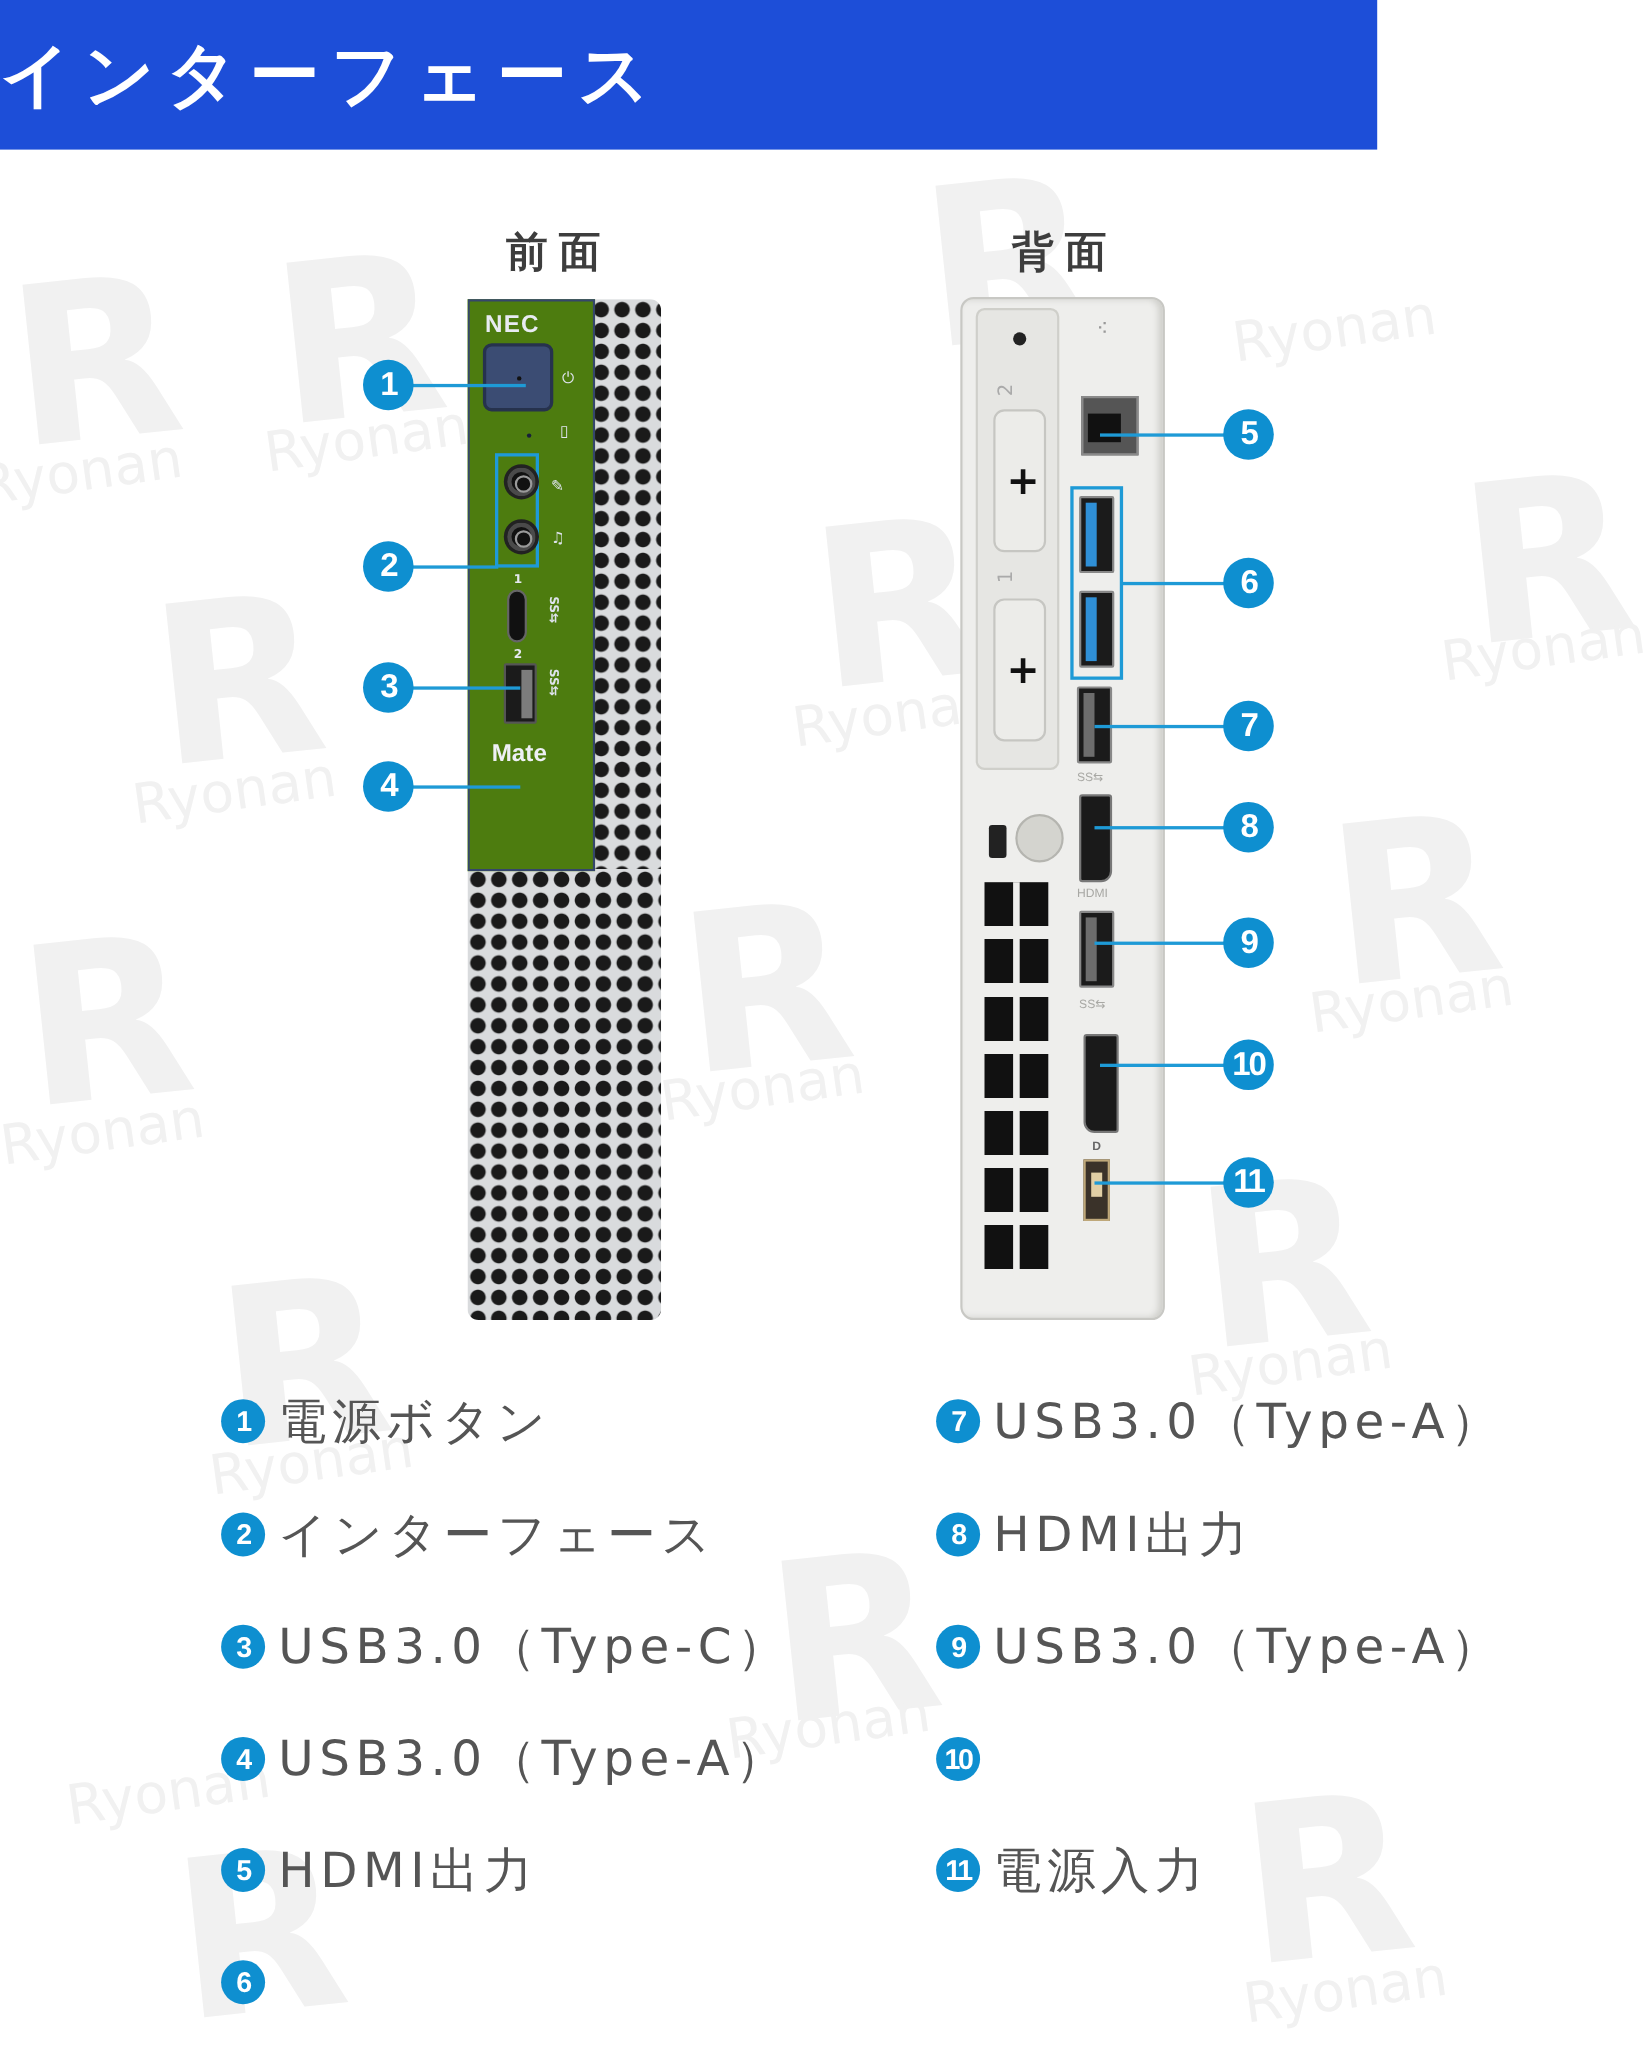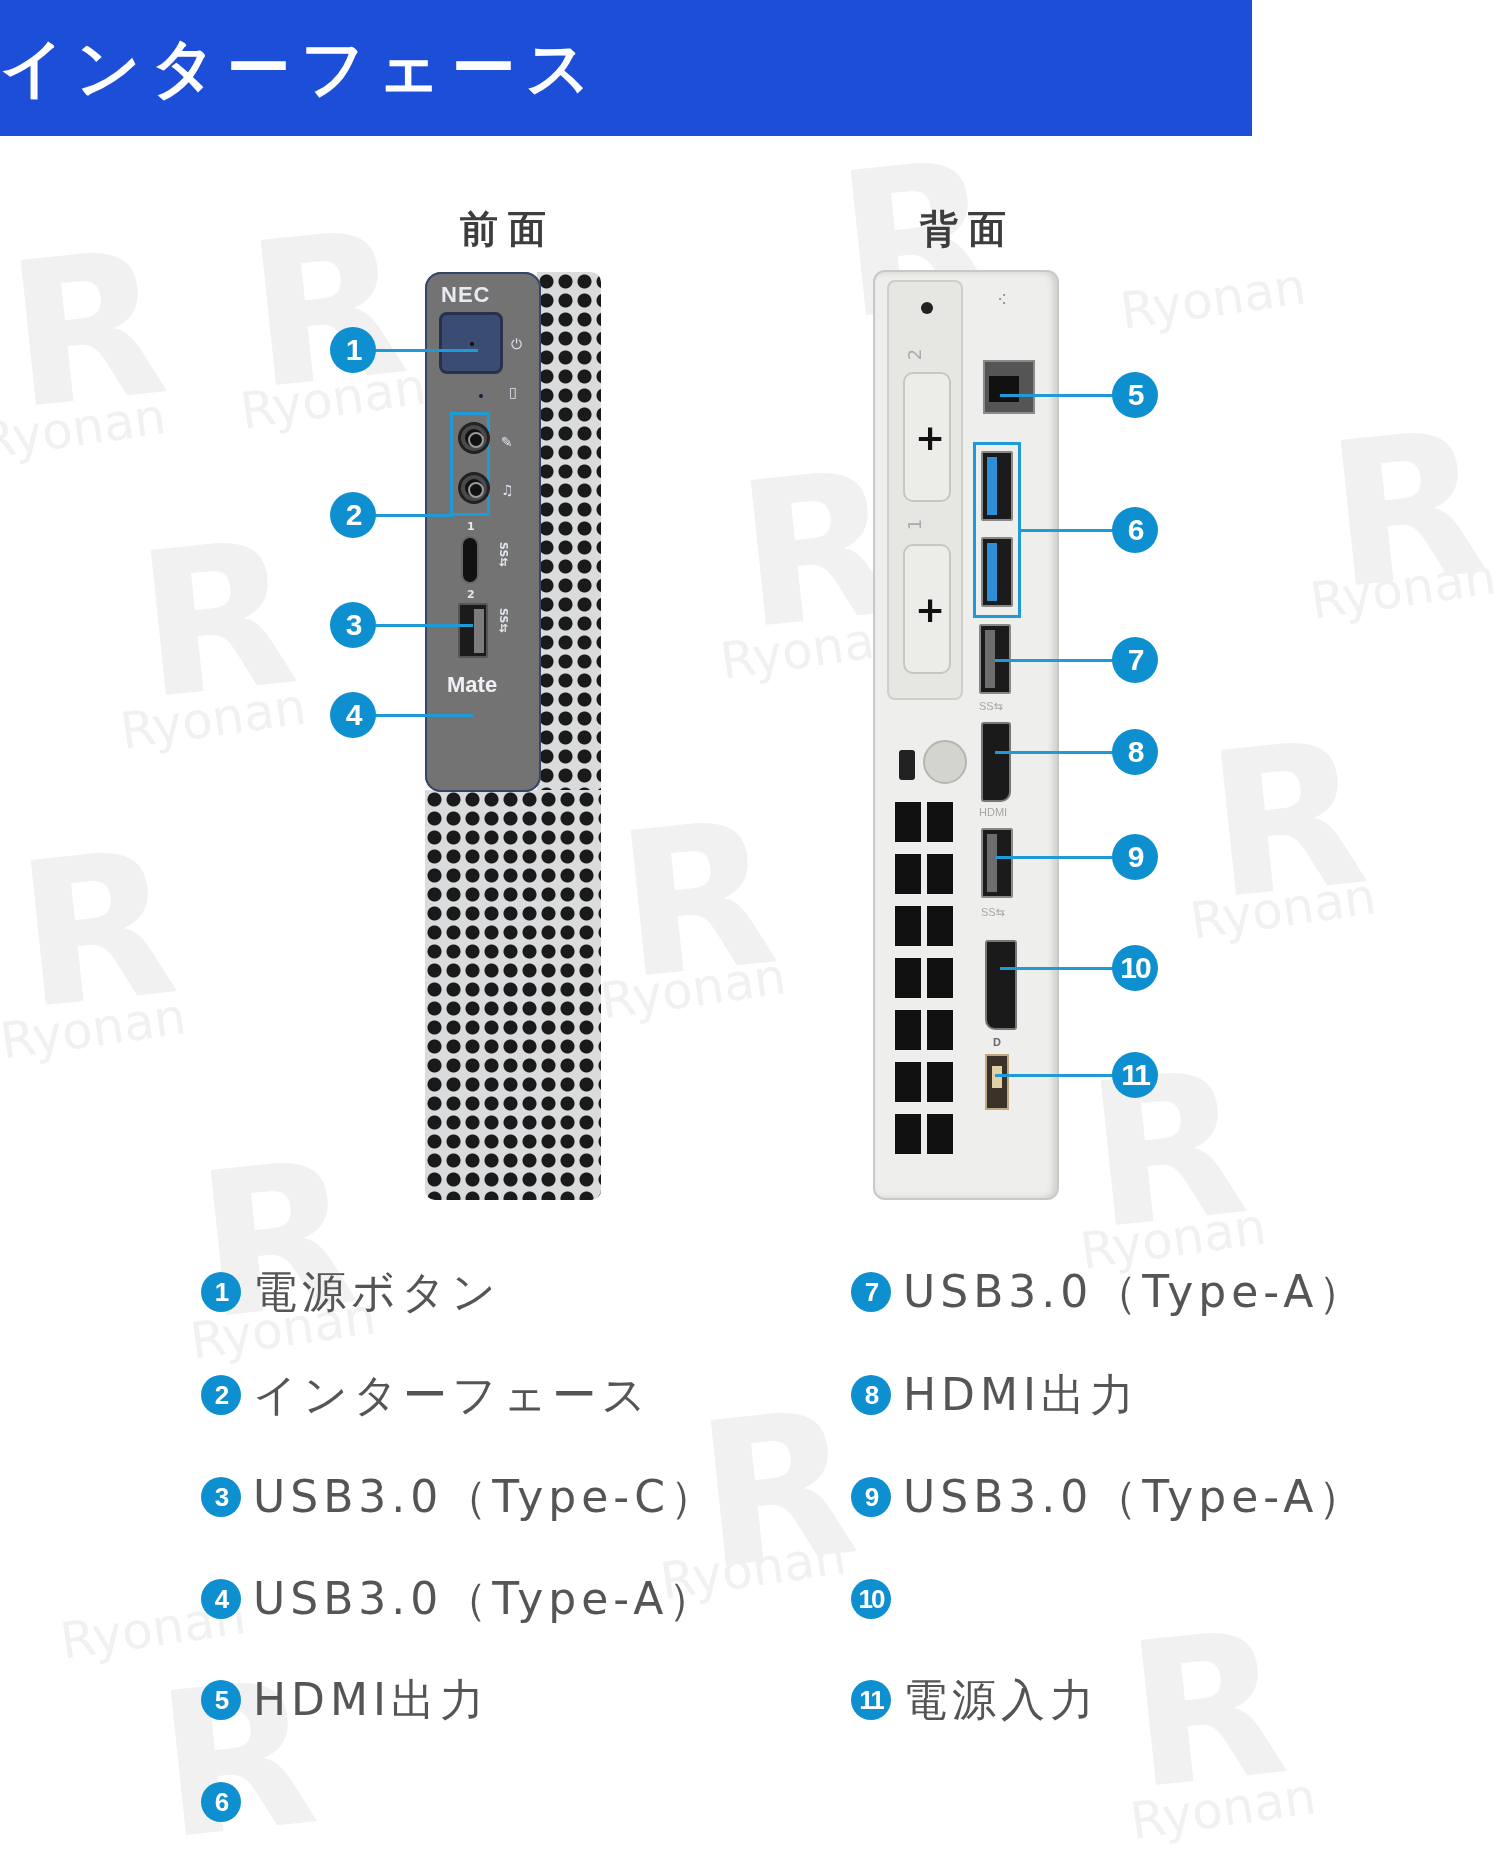--- a/index.html
+++ b/index.html
@@ -31,21 +31,21 @@
   .vent {
     position: absolute; background-color: #d9dbdd;
     background-image: radial-gradient(circle, #1a1a1a 0 6.5px, transparent 7.5px);
     background-size: 19px 19px;
     border-radius: 8px;
   }
   .vent.front-side { left: 112px; top: 0; width: 64px; height: 928px; border-radius: 0 10px 10px 0; }
   .vent.front-bottom { left: 0; top: 518px; width: 176px; height: 410px; border-radius: 0 0 10px 10px; }
   .front-panel {
     position: absolute; left: 0; top: 0; width: 116px; height: 520px;
-    background: #737373; border-radius: 16px;
+    background: #4d7c0f; border-radius: 0;
     box-shadow: inset 0 0 0 2px #35466b;
   }
   .nec-logo { position: absolute; left: 16px; top: 10px; color: #e8ebf2; font-weight: bold; font-size: 22px; letter-spacing: 1px; font-family: "Liberation Sans", sans-serif; }
   .power-btn {
     position: absolute; left: 14px; top: 40px; width: 64px; height: 62px;
     border: 3px solid #26324d; border-radius: 8px; background: #3b4c73;
   }
   .power-btn::after { content: ""; position: absolute; left: 28px; top: 27px; width: 4px; height: 4px; background: #111; border-radius: 50%; }
   .small-icon { position: absolute; color: #dfe4ee; font-size: 14px; }
   .led { position: absolute; left: 54px; top: 122px; width: 4px; height: 4px; background: #18203a; border-radius: 50%; }

